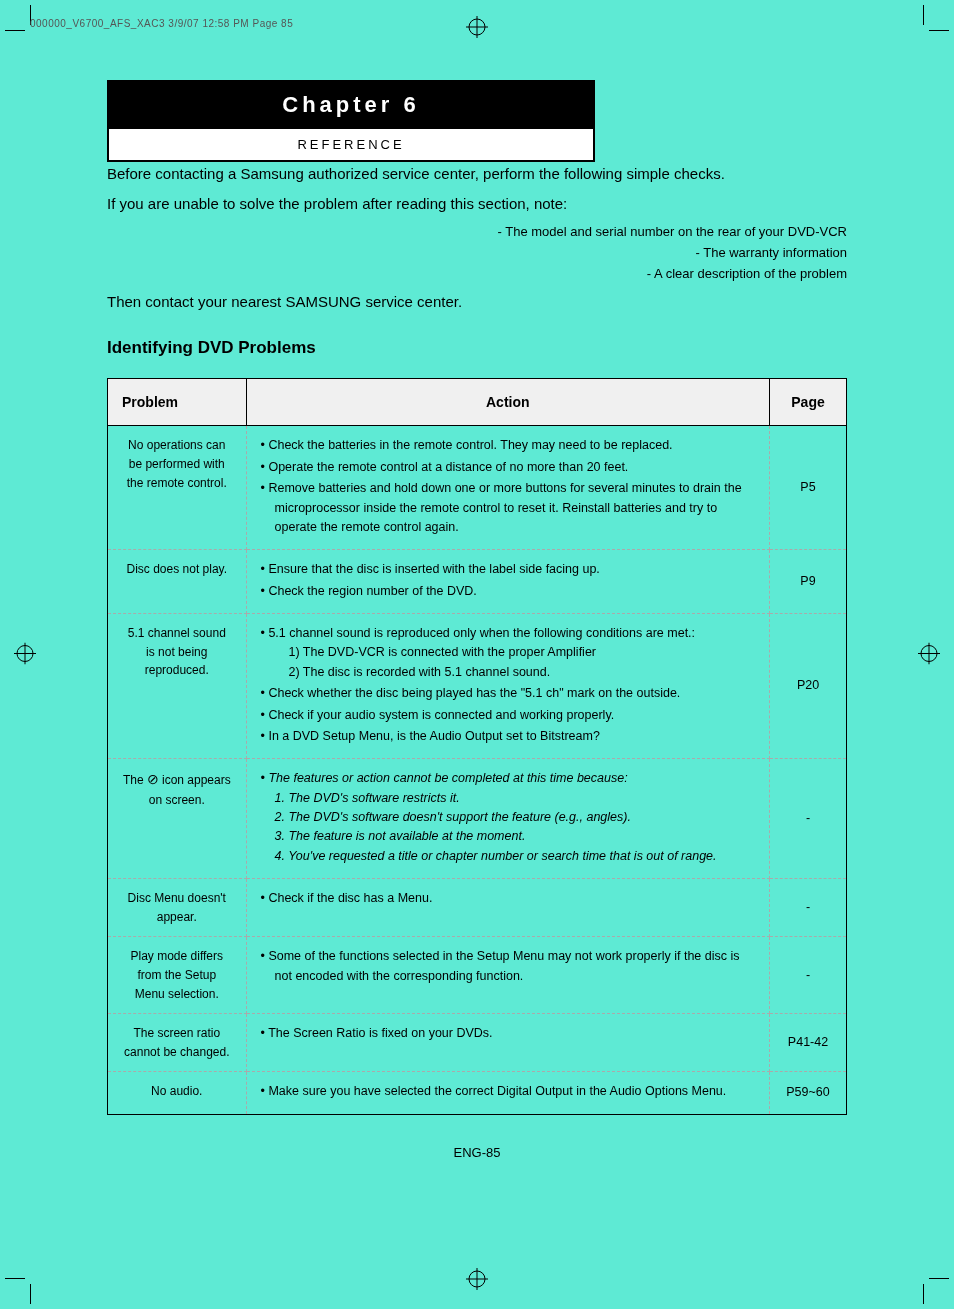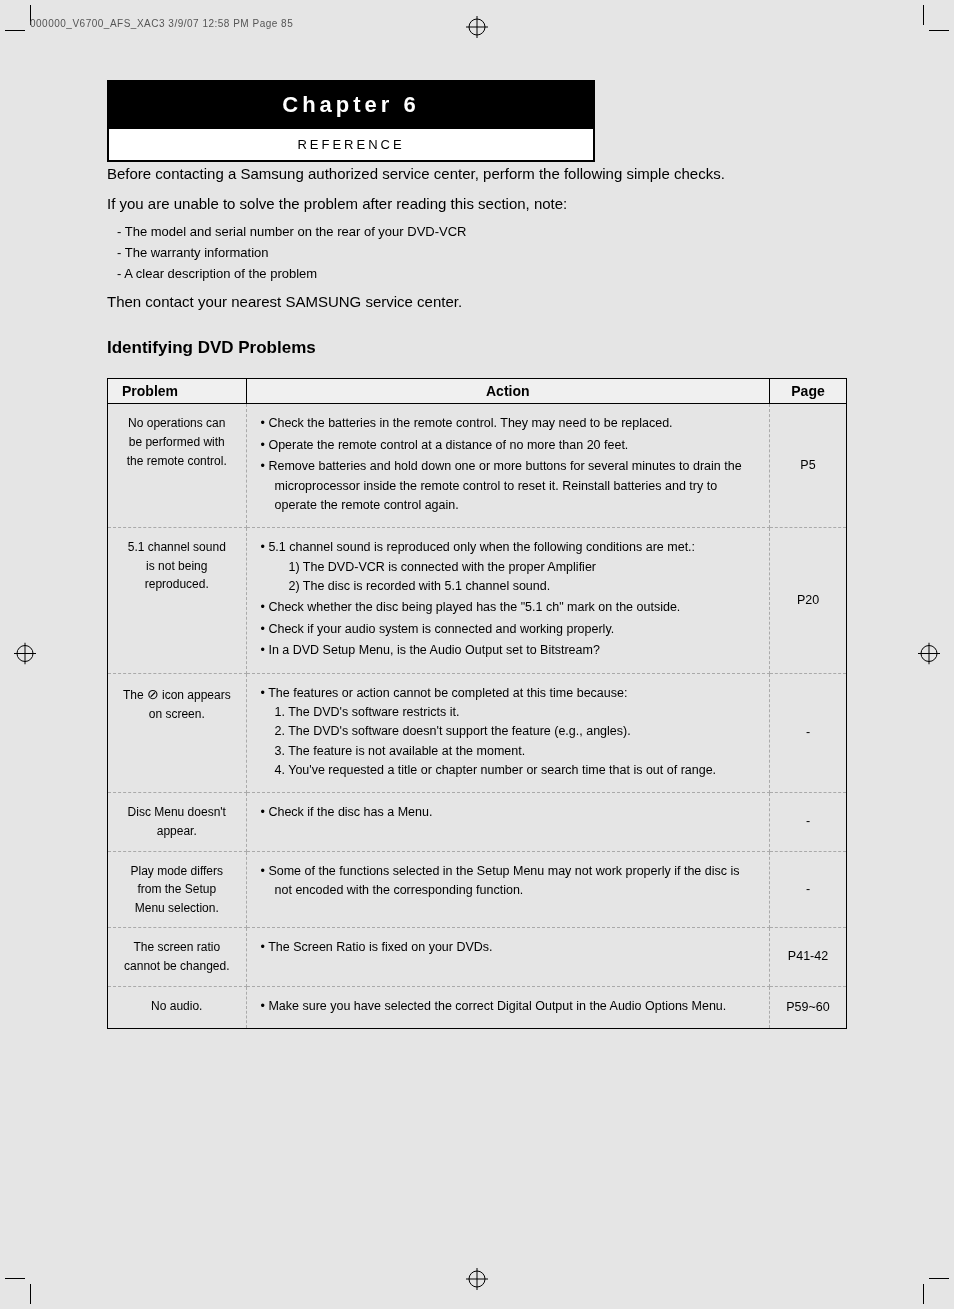--- a/index.html
+++ b/index.html
@@ -9,21 +9,21 @@
       font-size: 13px;
       color: #000;
       width: 954px;
       min-height: 1309px;
       position: relative;
     }
 
     .page-container {
       width: 954px;
       min-height: 1309px;
-      background: #e5e5e5;
+      background: #5eead4;
       padding: 0;
       position: relative;
     }
 
     
     .file-header {
       position: absolute;
       top: 18px;
       left: 30px;
       font-size: 10px;
@@ -83,20 +83,21 @@
     
     .intro-text {
       font-size: 15px;
       line-height: 1.6;
       margin-bottom: 6px;
     }
     .intro-list {
       list-style: none;
       margin-left: 10px;
       margin-bottom: 6px;
+      text-align: right;
     }
     .intro-list li {
       font-size: 13px;
       line-height: 1.6;
     }
     .intro-list li::before {
       content: "- ";
     }
 
     
@@ -110,21 +111,21 @@
     
     .trouble-table {
       width: 100%;
       border-collapse: collapse;
       border: 1.5px solid #000;
       margin-top: 4px;
     }
     .trouble-table thead tr th {
       background: #f0f0f0;
       border: 1.5px solid #000;
-      padding: 4px 14px;
+      padding: 15px 14px;
       font-size: 14px;
       font-weight: bold;
       text-align: center;
     }
     .trouble-table thead tr th:first-child {
       text-align: left;
       width: 18%;
     }
     .trouble-table thead tr th:nth-child(2) {
       width: 68%;
@@ -293,38 +294,48 @@
             <td>
               <ul class="action-list">
                 <li>Check the batteries in the remote control. They may need to be replaced.</li>
                 <li>Operate the remote control at a distance of no more than 20 feet.</li>
                 <li>Remove batteries and hold down one or more buttons for several minutes to drain the microprocessor inside the remote control to reset it. Reinstall batteries and try to operate the remote control again.</li>
               </ul>
             </td>
             <td>P5</td>
           </tr>
           <tr>
+            <td>Disc does not play.</td>
+            <td>
+              <ul class="action-list">
+                <li>Ensure that the disc is inserted with the label side facing up.</li>
+                <li>Check the region number of the DVD.</li>
+              </ul>
+            </td>
+            <td>P9</td>
+          </tr>
+          <tr>
             <td>5.1 channel sound is not being reproduced.</td>
             <td>
               <ul class="action-list">
                 <li style="white-space: pre-wrap; padding-left: 14px; text-indent: -14px;">5.1 channel sound is reproduced only when the following conditions are met.:
     1) The DVD-VCR is connected with the proper Amplifier
     2) The disc is recorded with 5.1 channel sound.</li>
                 <li>Check whether the disc being played has the "5.1 ch" mark on the outside.</li>
                 <li>Check if your audio system is connected and working properly.</li>
                 <li>In a DVD Setup Menu, is the Audio Output set to Bitstream?</li>
               </ul>
             </td>
             <td>P20</td>
           </tr>
           <tr>
             <td>The <span style="font-size:14px;">⊘</span> icon appears on screen.</td>
             <td>
               <ul class="action-list">
-                <li style="white-space: pre-wrap; padding-left: 14px; text-indent: -14px;">The features or action cannot be completed at this time because:
+                <li style="white-space: pre-wrap; padding-left: 14px; text-indent: -14px; font-style: italic;">The features or action cannot be completed at this time because:
 1. The DVD's software restricts it.
 2. The DVD's software doesn't support the feature (e.g., angles).
 3. The feature is not available at the moment.
 4. You've requested a title or chapter number or search time that is out of range.</li>
               </ul>
             </td>
             <td>-</td>
           </tr>
           <tr>
             <td>Disc Menu doesn't appear.</td>
@@ -358,15 +369,18 @@
             <td>
               <ul class="action-list">
                 <li>Make sure you have selected the correct Digital Output in the Audio Options Menu.</li>
               </ul>
             </td>
             <td>P59~60</td>
           </tr>
         </tbody>
     </table>
 
+    <div class="page-footer">
+      <span>ENG-85</span>
+    </div>
 
   </div>
 </div>
 
 </body></html>

